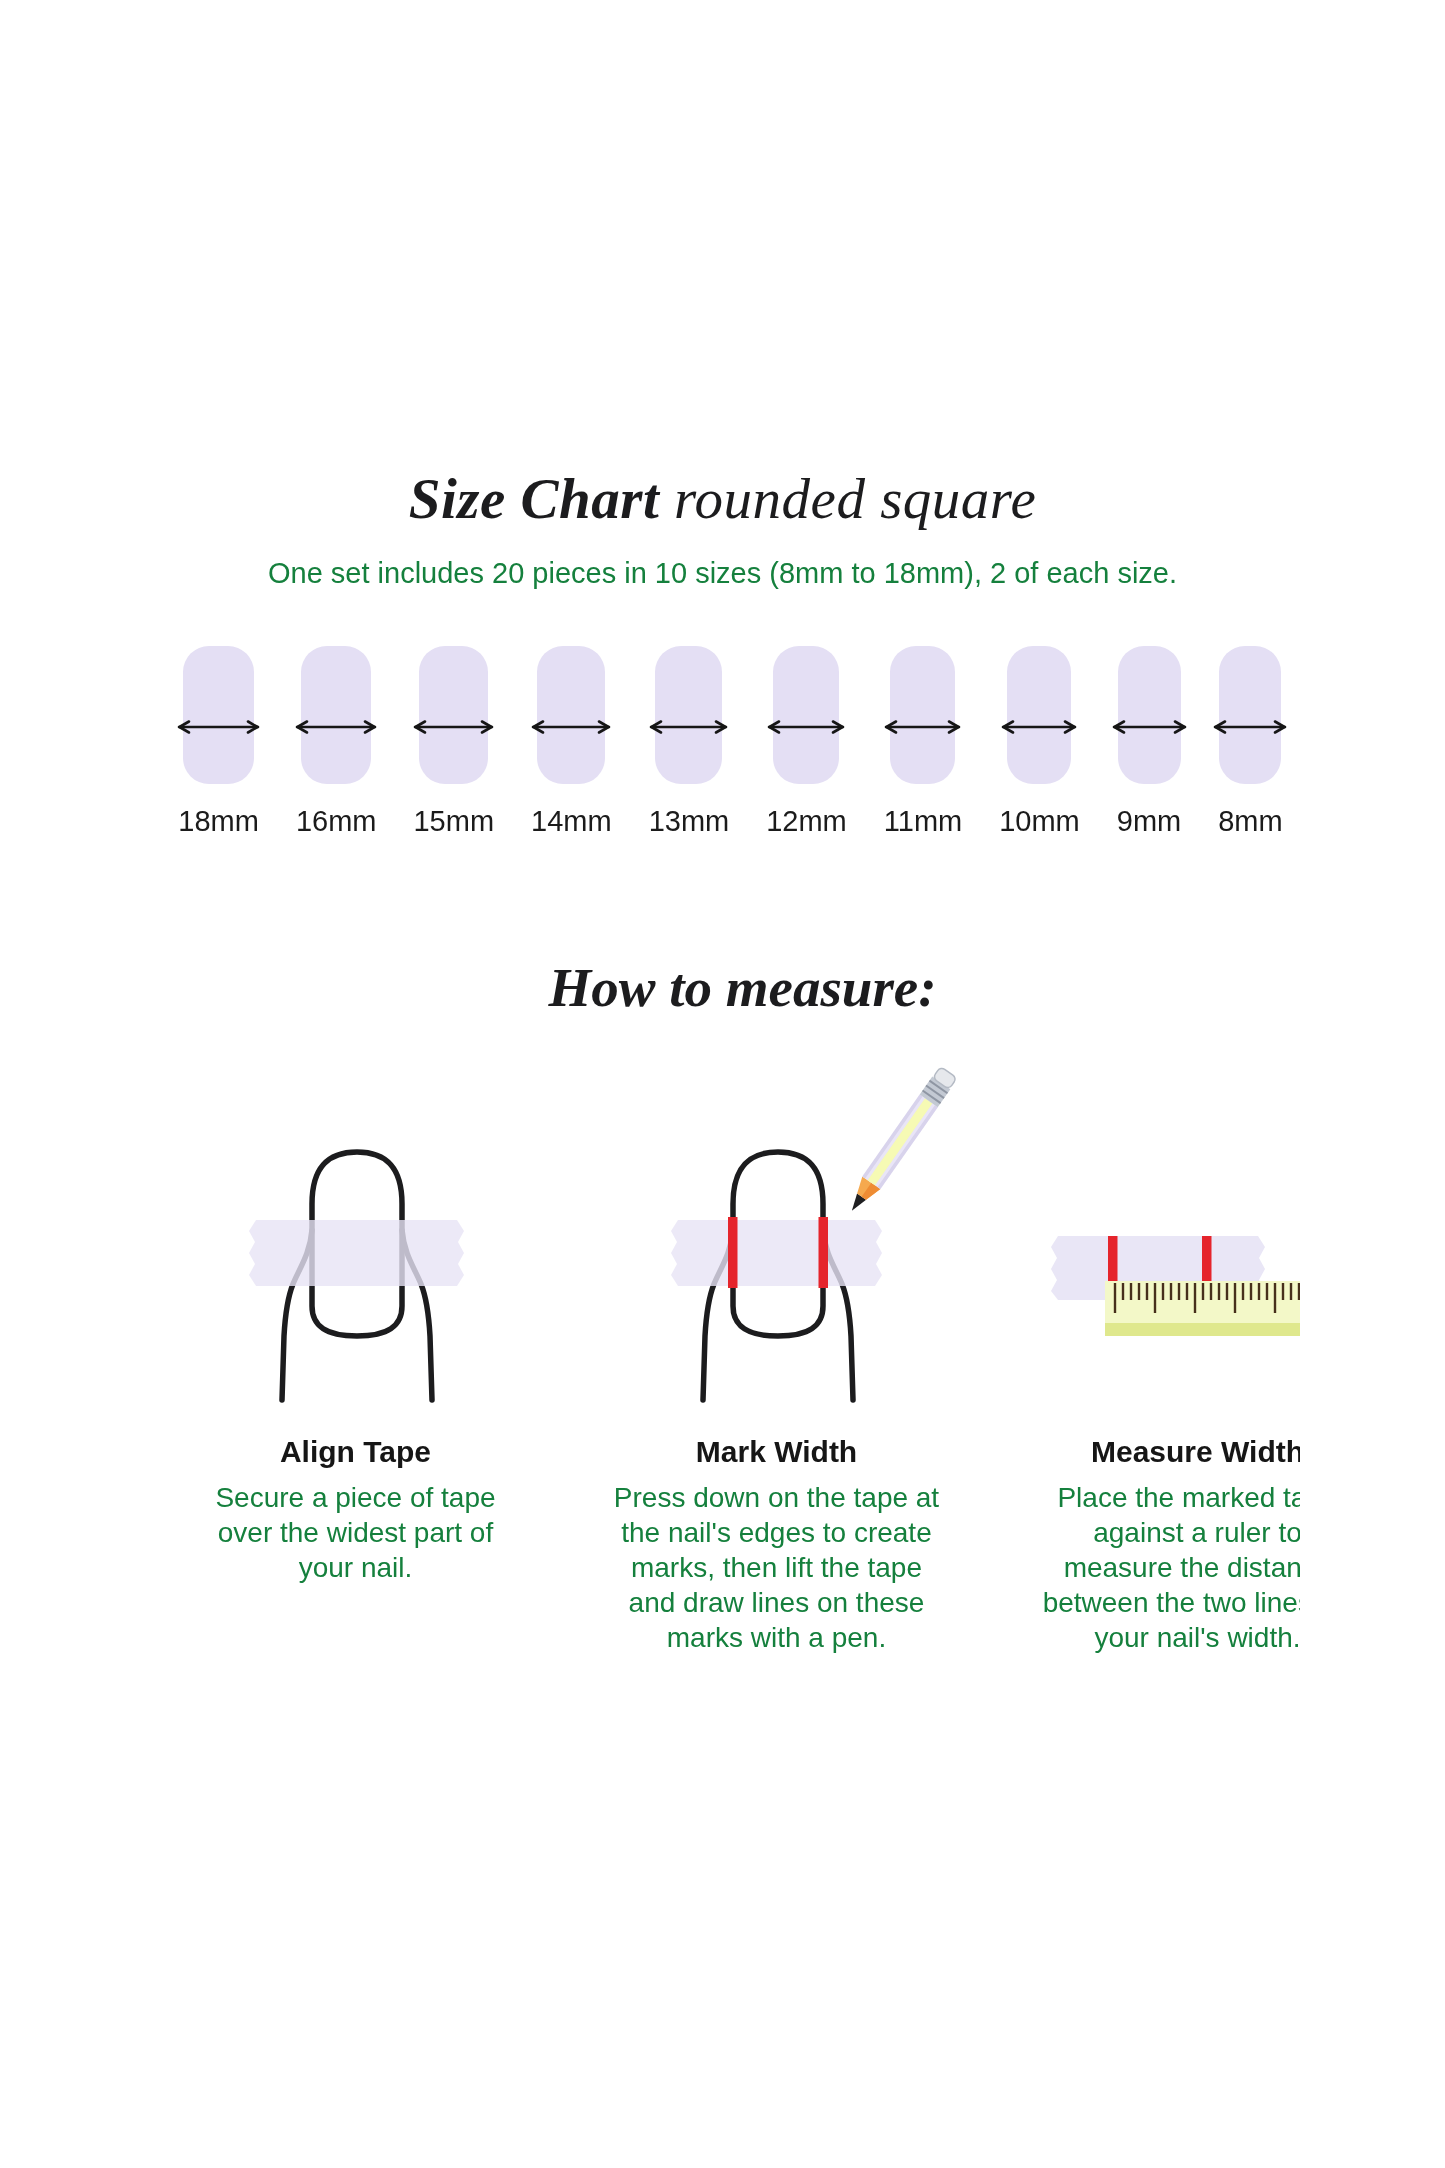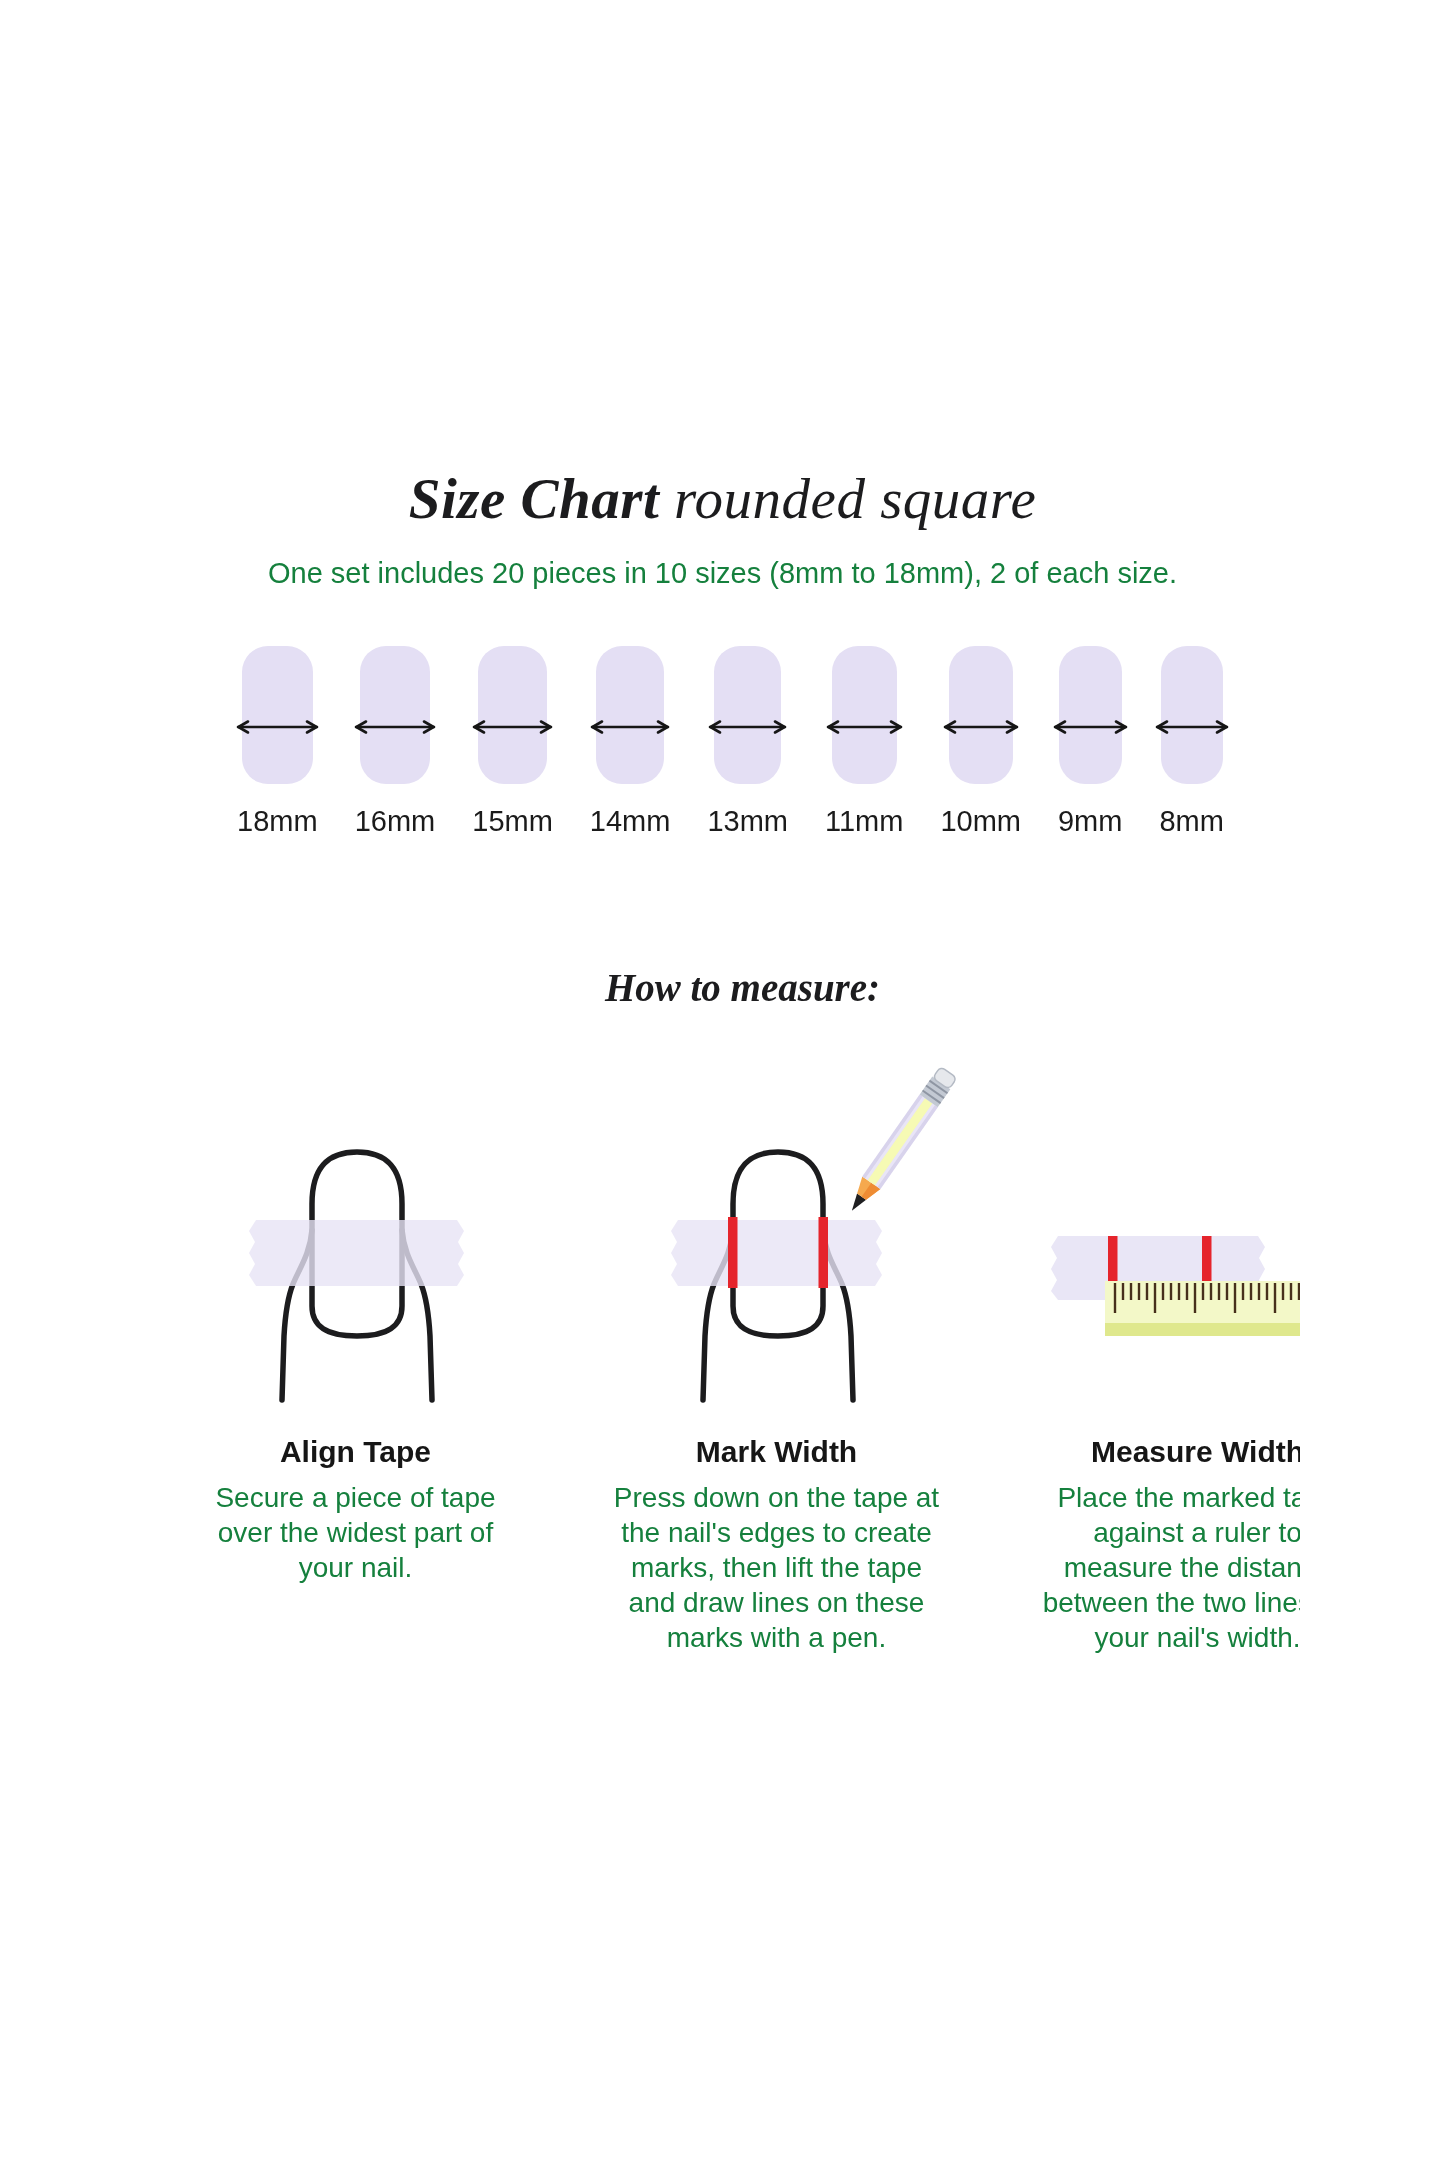--- a/index.html
+++ b/index.html
@@ -23,21 +23,21 @@
   }
   .nail-item { display:flex; flex-direction:column; align-items:center; }
   .nail {
     position:relative; height:138px; border-radius:26px; background:#e4dff4;
   }
   .arrow { position:absolute; left:-8px; top:72px; overflow:visible; }
   .size-label { margin-top:20px; font-size:29px; line-height:34px; color:#1b1b1b; white-space:nowrap; }
 
   h2 {
     margin-top:120px; text-align:center;
-    font-family:"Liberation Serif", serif; font-size:39px; line-height:60px;
+    font-family:"Liberation Serif", serif; font-size:55px; line-height:60px;
     font-weight:700; font-style:italic; color:#1c1c1e;margin-left:40px;
   }
 
   
   .steps {
     margin:50px auto 0; width:1262px; display:flex; justify-content:space-between;
   }
   .step { width:420px; display:flex; flex-direction:column; align-items:center; text-align:center; }
   .step figure { height:338px; display:flex; align-items:flex-start; justify-content:center; }
   .step h3 { margin-top:28px; font-size:30px; line-height:36px; font-weight:700; color:#161616; }
@@ -99,20 +99,30 @@
     </div>
     <div class="nail-item">
       <div class="nail" style="width:67px">
           <svg class="arrow" width="83" height="18" viewBox="0 0 83 18">
             <path d="M4,9 L79,9" fill="none" stroke="#161616" stroke-width="2.6" stroke-linecap="round" stroke-linejoin="round"></path>
             <path d="M14,3.5 L4.5,9 L14,14.5" fill="none" stroke="#161616" stroke-width="2.6" stroke-linecap="round" stroke-linejoin="round"></path>
             <path d="M69,3.5 L78.5,9 L69,14.5" fill="none" stroke="#161616" stroke-width="2.6" stroke-linecap="round" stroke-linejoin="round"></path>
           </svg>
         </div>
       <div class="size-label">13mm</div>
+    </div>
+    <div class="nail-item">
+      <div class="nail" style="width:66px">
+          <svg class="arrow" width="82" height="18" viewBox="0 0 82 18">
+            <path d="M4,9 L78,9" fill="none" stroke="#161616" stroke-width="2.6" stroke-linecap="round" stroke-linejoin="round"></path>
+            <path d="M14,3.5 L4.5,9 L14,14.5" fill="none" stroke="#161616" stroke-width="2.6" stroke-linecap="round" stroke-linejoin="round"></path>
+            <path d="M68,3.5 L77.5,9 L68,14.5" fill="none" stroke="#161616" stroke-width="2.6" stroke-linecap="round" stroke-linejoin="round"></path>
+          </svg>
+        </div>
+      <div class="size-label">12mm</div>
     </div>
     <div class="nail-item">
       <div class="nail" style="width:65px">
           <svg class="arrow" width="81" height="18" viewBox="0 0 81 18">
             <path d="M4,9 L77,9" fill="none" stroke="#161616" stroke-width="2.6" stroke-linecap="round" stroke-linejoin="round"></path>
             <path d="M14,3.5 L4.5,9 L14,14.5" fill="none" stroke="#161616" stroke-width="2.6" stroke-linecap="round" stroke-linejoin="round"></path>
             <path d="M67,3.5 L76.5,9 L67,14.5" fill="none" stroke="#161616" stroke-width="2.6" stroke-linecap="round" stroke-linejoin="round"></path>
           </svg>
         </div>
       <div class="size-label">11mm</div>

